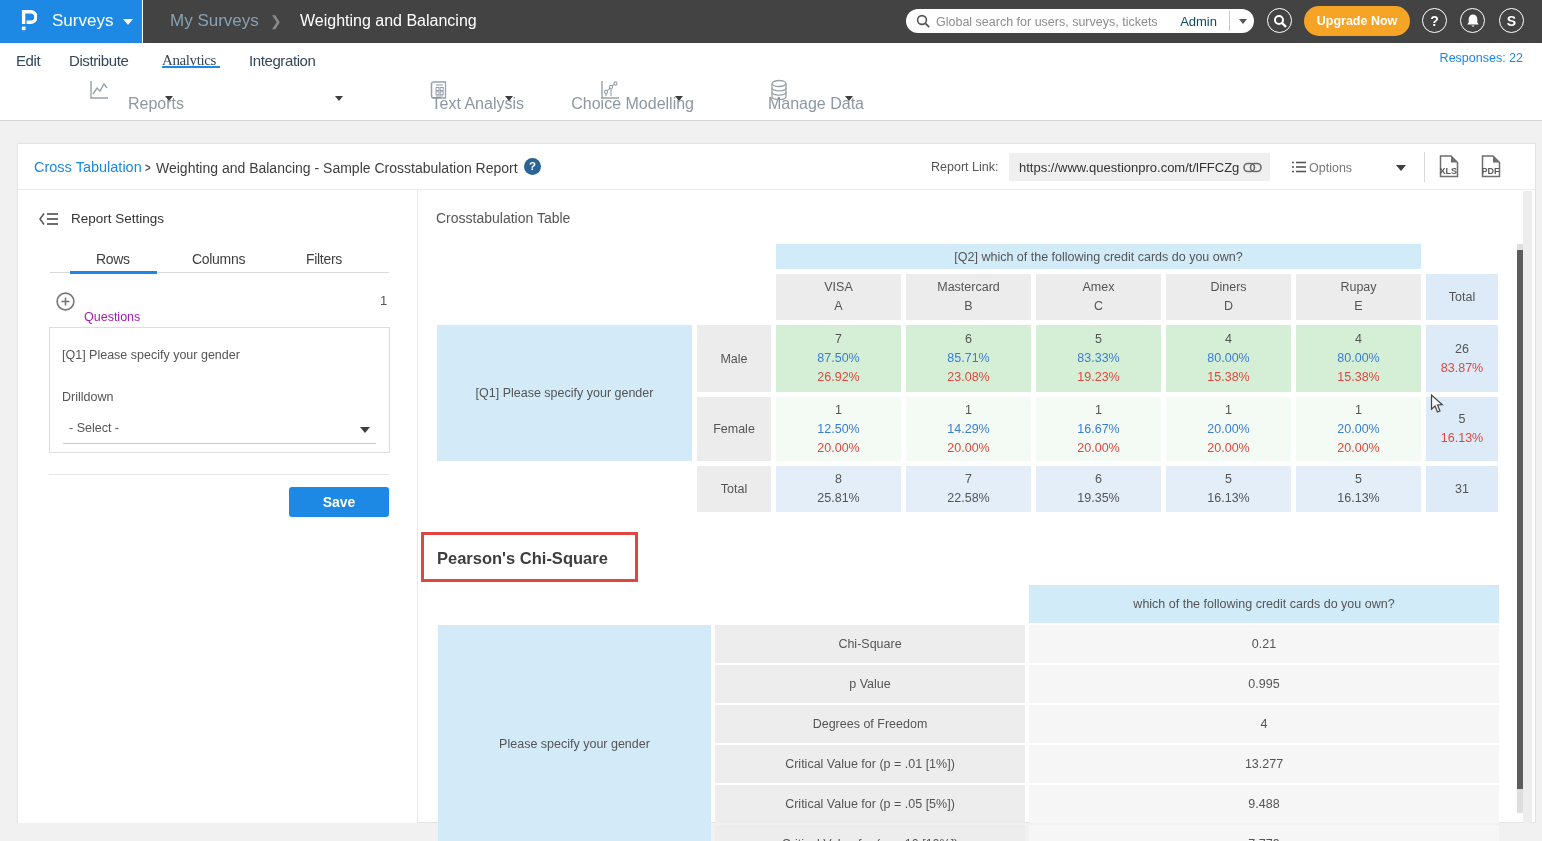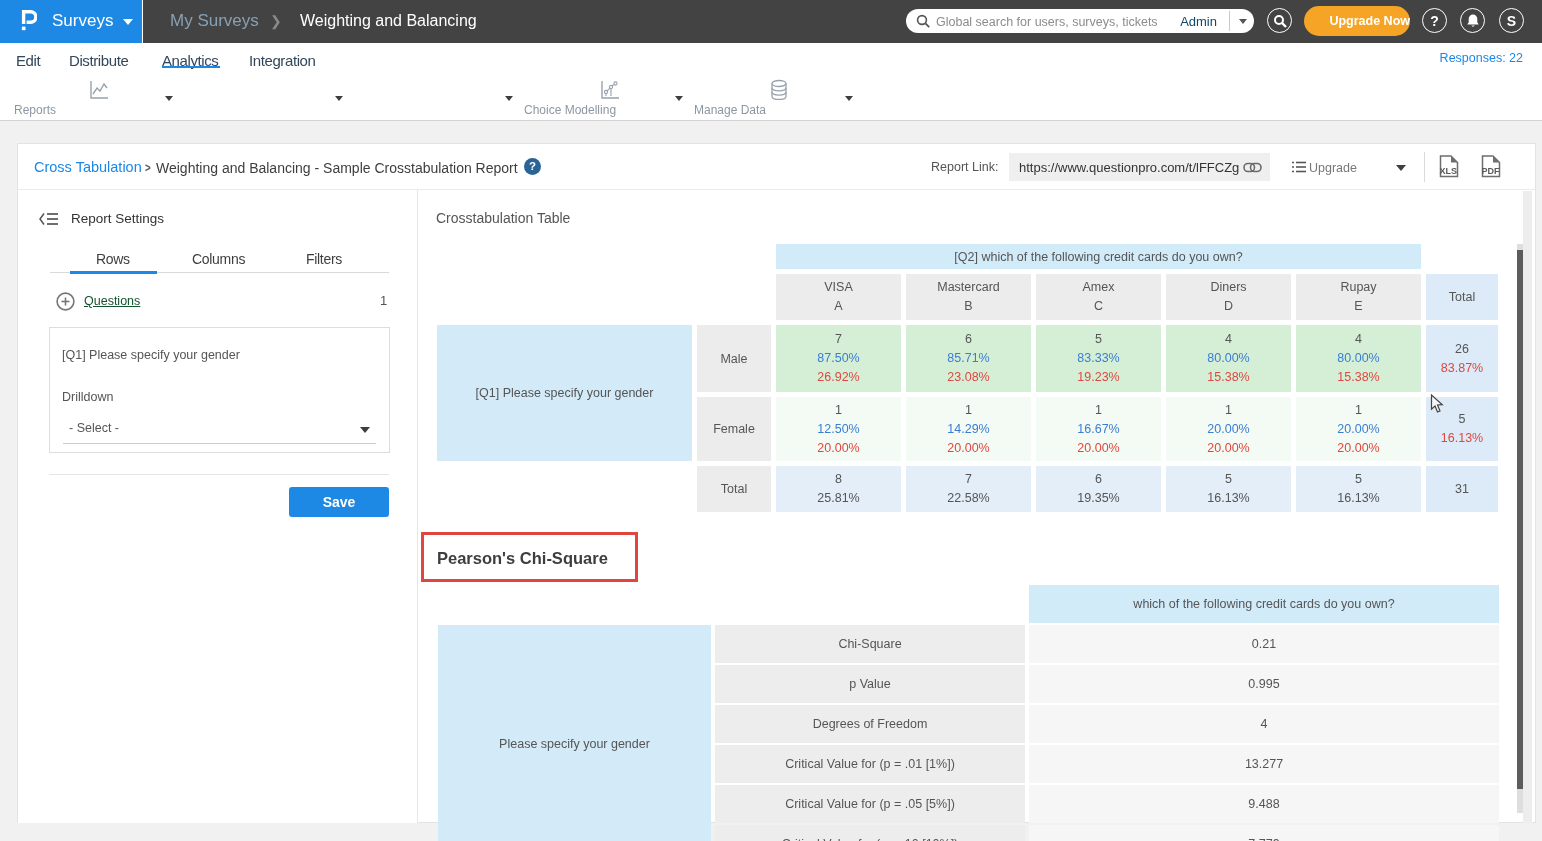--- a/index.html
+++ b/index.html
@@ -17,32 +17,32 @@
 .crumb2 { position:absolute; left:300px; top:12px; color:#fff; font-size:16px; }
 
 #searchpill { position:absolute; left:906px; top:9px; width:348px; height:24px; background:#fff; border-radius:13px; }
 #searchpill .ph { position:absolute; left:30px; top:6px; font-size:12.5px; color:#8c8c8c; }
 #searchpill .admin { position:absolute; right:37px; top:5px; font-size:13px; color:#0c4a6e; }
 #searchpill .sep { position:absolute; right:24px; top:2px; width:1px; height:20px; background:#c9c9c9; }
 #searchpill .car { position:absolute; right:7px; top:10px; width:0; height:0; border-left:4px solid transparent; border-right:4px solid transparent; border-top:5px solid #555; }
 
 .circ { position:absolute; top:8px; width:25px; height:25px; border-radius:50%; border:1.5px solid #fff; color:#fff; text-align:center; }
 .circ span { font-size:14px; font-weight:bold; line-height:25px; }
-#upgrade { position:absolute; left:1304px; top:6px; width:106px; height:30px; border-radius:15px; background:#f5a425; color:#fff; font-weight:bold; font-size:12.5px; text-align:right; line-height:30px; }
+#upgrade { position:absolute; left:1304px; top:6px; width:106px; height:30px; border-radius:15px; background:#f5a425; color:#fff; font-weight:bold; font-size:12.5px; text-align:center; line-height:30px; }
 
 
 #menubar { position:absolute; left:0; top:43px; width:1542px; height:32px; background:#fff; }
 .mitem { position:absolute; top:9px; font-size:15px; letter-spacing:-0.4px; color:#33475b; }
 #uline { position:absolute; left:162px; top:23px; width:58px; height:2px; background:#1b87e6; }
 #responses { position:absolute; right:19px; top:8px; font-size:12.5px; color:#1b87e6; }
 
 
 #toolbar { position:absolute; left:0; top:75px; width:1542px; height:46px; background:#fff; border-bottom:1px solid #d4d4d4; }
 .titem { position:absolute; top:0; width:170px; height:46px; }
-.titem .lbl { position:absolute; width:170px; text-align:left; top:28px; font-size:12px; color:#8d97a3; }
+.titem .lbl { position:absolute; width:170px; text-align:right; top:20px; font-size:16px; color:#8d97a3; }
 .titem svg { position:absolute; left:74px; top:4px; }
 .tcaret { position:absolute; top:21px; width:0; height:0; border-left:4.5px solid transparent; border-right:4.5px solid transparent; border-top:5.5px solid #3e3e3e; }
 
 
 #card { position:absolute; left:17px; top:143px; width:1519px; height:680px; background:#fff; border:1px solid #e3e3e3; }
 
 
 #bc { position:absolute; left:18px; top:144px; width:1517px; height:46px; background:#fff; border-bottom:1px solid #ebebeb; }
 #bc .a { position:absolute; left:16px; top:15px; color:#1b87e6; font-size:14.5px; }
 #bc .s { position:absolute; left:126px; top:16px; color:#555; font-size:13px; font-weight:bold; transform:scaleX(0.75); }
@@ -54,21 +54,21 @@
 #optbtn { position:absolute; left:1277px; top:17px; color:#777; font-size:12.5px; }
 #optcar { position:absolute; left:1378px; top:21px; width:0; height:0; border-left:5px solid transparent; border-right:5px solid transparent; border-top:6px solid #3e3e3e; }
 #vsep { position:absolute; left:1406px; top:8px; width:1px; height:30px; background:#d9d9d9; }
 
 
 #lpanel { position:absolute; left:18px; top:190px; width:400px; height:633px; background:#fff; border-right:1px solid #e8e8e8; }
 #rs-lbl { position:absolute; left:71px; top:211px; font-size:13.5px; color:#333; }
 .tab { position:absolute; top:251px; font-size:14px; letter-spacing:-0.3px; color:#3e3e3e; }
 #tabline { position:absolute; left:50px; top:272px; width:339px; height:1px; background:#d9d9d9; }
 #tabactive { position:absolute; left:70px; top:271px; width:87px; height:3px; background:#1b87e6; }
-#q-lbl { position:absolute; left:84px; top:294px; font-size:12.5px; color:#14532d;text-decoration:underline; }
+#q-lbl { position:absolute; left:84px; top:310px; font-size:12.5px; color:#a21caf; }
 #q-num { position:absolute; left:380px; top:293px; font-size:13px; color:#555; }
 #qbox { position:absolute; left:49px; top:327px; width:341px; height:126px; border:1px solid #ddd; background:#fff; }
 #qbox .q1 { position:absolute; left:12px; top:20px; font-size:12.5px; color:#555; }
 #qbox .dd { position:absolute; left:12px; top:62px; font-size:12.5px; color:#555; }
 #qbox .sel { position:absolute; left:19px; top:93px; font-size:12.5px; color:#555; }
 #qbox .selcar { position:absolute; left:310px; top:99px; width:0; height:0; border-left:5px solid transparent; border-right:5px solid transparent; border-top:6px solid #3e3e3e; }
 #qbox .selline { position:absolute; left:13px; top:115px; width:313px; height:1px; background:#ccc; }
 #lsep { position:absolute; left:49px; top:474px; width:340px; height:1px; background:#e5e5e5; }
 #savebtn { position:absolute; left:289px; top:487px; width:100px; height:30px; background:#1e88e5; border-radius:3px; color:#fff; font-size:14px; font-weight:bold; text-align:center; line-height:30px; }
 
@@ -147,36 +147,49 @@
       <path d="M7 1.5 a4.3 4.3 0 0 1 4.3 4.3 v3.5 l1.4 2.2 h-11.4 l1.4 -2.2 v-3.5 a4.3 4.3 0 0 1 4.3 -4.3 z" fill="#fff"></path>
       <path d="M5.4 12.6 a1.7 1.7 0 0 0 3.2 0 z" fill="#fff"></path>
     </svg>
   </div>
   <div class="circ" style="left:1499px;"><span>S</span></div>
 </div>
 
 <div id="menubar">
   <span class="mitem" style="left:16px;">Edit</span>
   <span class="mitem" style="left:69px;">Distribute</span>
-  <span class="mitem" style="left:162px;">Analytics</span>
+  <span class="mitem" style="left:162px;font-family:Liberation Serif, serif;">Analytics</span>
   <span class="mitem" style="left:249px;">Integration</span>
   <div id="uline"></div>
   <span id="responses">Responses: 22</span>
 </div>
 
 <div id="toolbar">
   <div class="titem" style="left:14px;">
     <svg class="icon" width="22" height="22" viewBox="0 0 22 22">
       <path d="M3 2 v17 h17" fill="none" stroke="#98a1ac" stroke-width="1.4"></path>
       <path d="M5 15 l4 -6 l3 3 l4 -7 l3 4" fill="none" stroke="#98a1ac" stroke-width="1.4"></path>
     </svg>
     <div class="lbl">Reports</div>
   </div>
   <div class="tcaret" style="left:165px;"></div>
   <div class="tcaret" style="left:335px;"></div>
+  <div class="titem" style="left:354px;">
+    <svg class="icon" width="22" height="22" viewBox="0 0 22 22">
+      <path d="M5.5 3 h12 v16 h-12 a2 2 0 0 1 -2 -2 v-12 a2 2 0 0 1 2 -2 z" fill="none" stroke="#98a1ac" stroke-width="1.3"></path>
+      <path d="M3.5 17 v-13.5" fill="none" stroke="#98a1ac" stroke-width="1.3"></path>
+      <line x1="8" y1="6" x2="15" y2="6" stroke="#98a1ac" stroke-width="1.1"></line>
+      <rect x="8" y="8.5" width="3" height="3" fill="none" stroke="#98a1ac" stroke-width="1"></rect>
+      <rect x="12.2" y="8.5" width="3" height="3" fill="none" stroke="#98a1ac" stroke-width="1"></rect>
+      <rect x="8" y="12.7" width="3" height="3" fill="none" stroke="#98a1ac" stroke-width="1"></rect>
+      <rect x="12.2" y="12.7" width="3" height="3" fill="none" stroke="#98a1ac" stroke-width="1"></rect>
+      <line x1="8" y1="17" x2="15" y2="17" stroke="#98a1ac" stroke-width="1"></line>
+    </svg>
+    <div class="lbl">Text Analysis</div>
+  </div>
   <div class="tcaret" style="left:505px;"></div>
   <div class="titem" style="left:524px;">
     <svg class="icon" width="22" height="22" viewBox="0 0 22 22">
       <path d="M4 2 v17 h17" fill="none" stroke="#98a1ac" stroke-width="1.4"></path>
       <circle cx="8" cy="13" r="1.6" fill="none" stroke="#98a1ac" stroke-width="1.1"></circle>
       <circle cx="13" cy="8" r="1.6" fill="none" stroke="#98a1ac" stroke-width="1.1"></circle>
       <circle cx="17.5" cy="4.5" r="1.6" fill="none" stroke="#98a1ac" stroke-width="1.1"></circle>
       <line x1="9" y1="11.8" x2="12" y2="9.2" stroke="#98a1ac" stroke-width="1.1"></line>
       <line x1="14" y1="6.8" x2="16.5" y2="5.5" stroke="#98a1ac" stroke-width="1.1"></line>
       <line x1="8" y1="14.6" x2="8" y2="17" stroke="#98a1ac" stroke-width="1.1"></line>
@@ -215,21 +228,21 @@
   <svg class="abs" style="left:1274px; top:16px;" width="14" height="14" viewBox="0 0 14 14">
     <g stroke="#555" stroke-width="1.6">
       <line x1="0" y1="2.5" x2="2" y2="2.5"></line>
         <line x1="4" y1="2.5" x2="14" y2="2.5"></line>
       <line x1="0" y1="7" x2="2" y2="7"></line>
         <line x1="4" y1="7" x2="14" y2="7"></line>
       <line x1="0" y1="11.5" x2="2" y2="11.5"></line>
         <line x1="4" y1="11.5" x2="14" y2="11.5"></line>
     </g>
   </svg>
-  <span id="optbtn" style="left:1291px;">Upgrade</span>
+  <span id="optbtn" style="left:1291px;">Options</span>
   <div id="optcar"></div>
   <div id="vsep"></div>
   <svg class="abs" style="left:1421px; top:11px;" width="24" height="24" viewBox="0 0 24 24">
     <path d="M1.5 1 h10.5 l6.5 6.5 v14 h-17 z" fill="none" stroke="#6e6e6e" stroke-width="1.5"></path>
     <path d="M12 1 l6.5 6.5 h-6.5 z" fill="#6e6e6e"></path>
     <text x="0.5" y="18.5" font-size="9" font-weight="bold" fill="#5a5a5a" font-family="Liberation Sans">XLS</text>
   </svg>
   <svg class="abs" style="left:1463px; top:11px;" width="24" height="24" viewBox="0 0 24 24">
     <path d="M1.5 1 h10.5 l6.5 6.5 v14 h-17 z" fill="none" stroke="#6e6e6e" stroke-width="1.5"></path>
     <path d="M12 1 l6.5 6.5 h-6.5 z" fill="#6e6e6e"></path>

